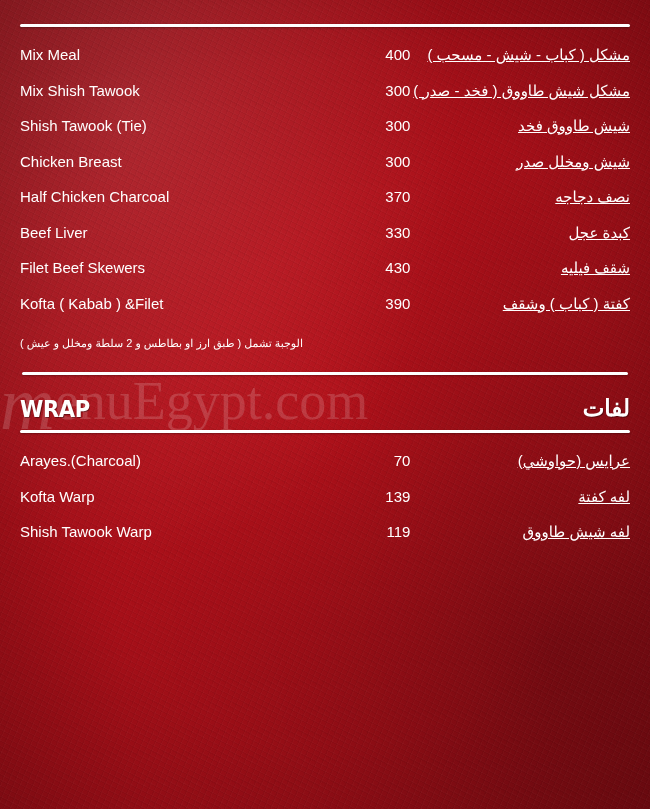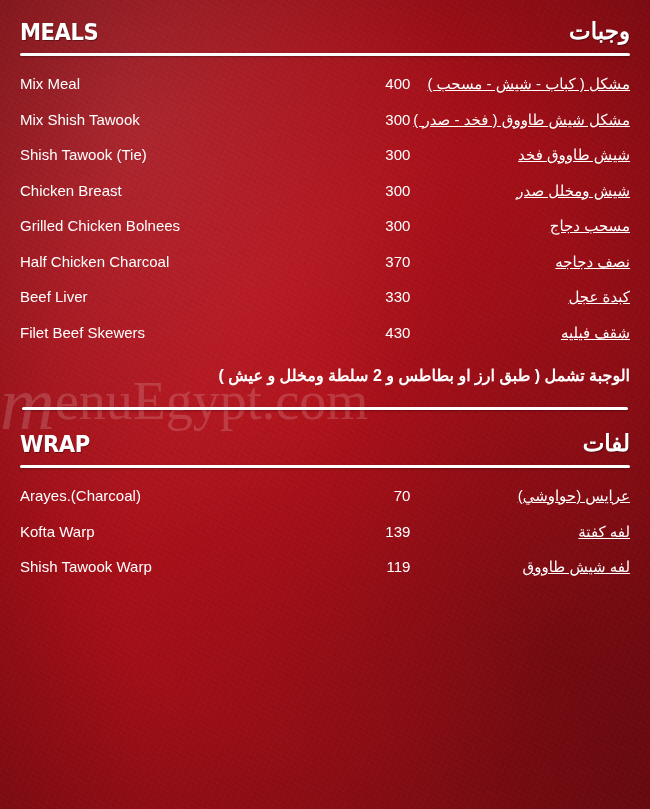--- a/index.html
+++ b/index.html
@@ -116,24 +116,24 @@
   td.ar {
     text-align: right;
     width: 36%;
     direction: rtl;
     font-size: 17px;
     padding-right: 2px;
     text-decoration: underline;
   }
 
   .note {
-    text-align: right;
-    color: #ffffff;
-    font-weight: bold;
-    font-size: 16px;
+    text-align: left;
+    color: #ffffff;
+    font-weight: normal;
+    font-size: 11px;
     direction: rtl;
     margin-top: 16px;
     margin-bottom: 4px;
   }
 
   .divider {
     height: 3px;
     background: #ffffff;
     margin: 22px 2px 20px 2px;
     border-radius: 2px;
@@ -146,24 +146,20 @@
 <div class="page">
   <div class="grain"></div>
 
   <div class="watermark">
     <span class="wm-m">m</span><span>enuEgypt.com</span>
   </div>
 
   <div class="content">
 
     <div class="section">
-      <div class="section-head">
-        <div class="sec-title-en">MEALS</div>
-        <div class="sec-title-ar">وجبات</div>
-      </div>
       <div class="rule"></div>
 
       <table class="items">
         <tbody>
           <tr>
             <td class="en">Mix Meal</td>
             <td class="price">400</td>
             <td class="ar">مشكل ( كباب - شيش - مسحب )</td>
           </tr>
           <tr>
@@ -175,38 +171,38 @@
             <td class="en">Shish Tawook (Tie)</td>
             <td class="price">300</td>
             <td class="ar">شيش طاووق فخد</td>
           </tr>
           <tr>
             <td class="en">Chicken Breast</td>
             <td class="price">300</td>
             <td class="ar">شيش ومخلل صدر</td>
           </tr>
           <tr>
-            <td class="en">Grilled Chicken Bolnees</td>
-            <td class="price">300</td>
-            <td class="ar">مسحب دجاج</td>
-          </tr>
-          <tr>
             <td class="en">Half Chicken Charcoal</td>
             <td class="price">370</td>
             <td class="ar">نصف دجاجه</td>
           </tr>
           <tr>
             <td class="en">Beef Liver</td>
             <td class="price">330</td>
             <td class="ar">كبدة عجل</td>
           </tr>
           <tr>
             <td class="en">Filet Beef Skewers</td>
             <td class="price">430</td>
             <td class="ar">شقف فيليه</td>
+          </tr>
+          <tr>
+            <td class="en">Kofta ( Kabab ) &amp;Filet</td>
+            <td class="price">390</td>
+            <td class="ar">كفتة ( كباب ) وشقف</td>
           </tr>
         </tbody>
       </table>
 
       <div class="note">الوجبة تشمل ( طبق ارز او بطاطس و 2 سلطة ومخلل و عيش )</div>
     </div>
 
     <div class="divider"></div>
 
     <div class="section">

